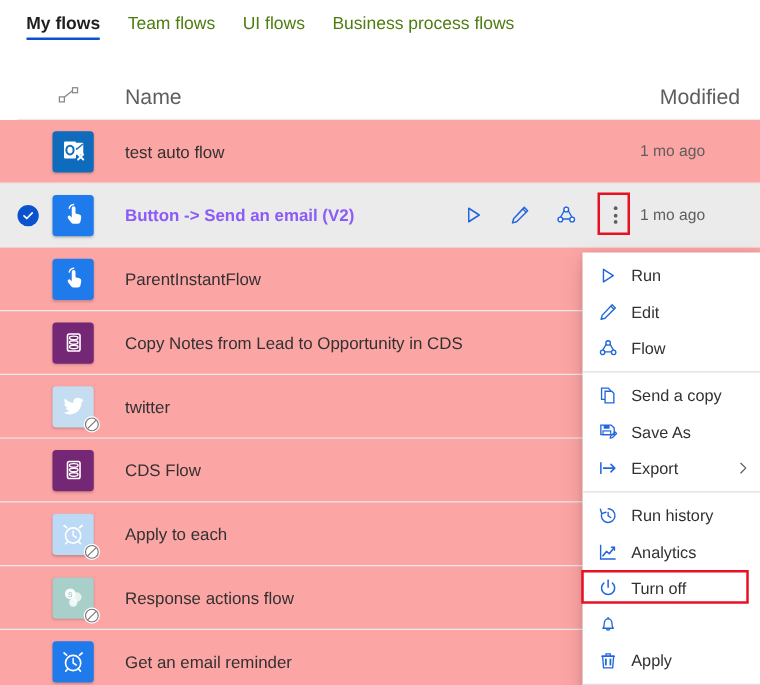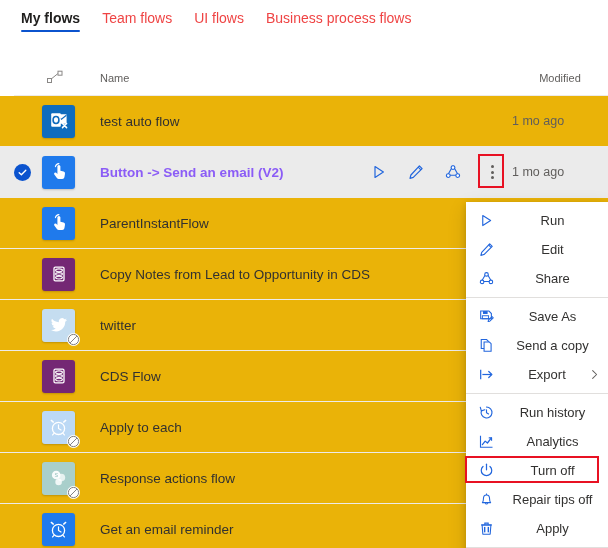--- a/index.html
+++ b/index.html
@@ -23,21 +23,21 @@
     align-items: flex-start;
     padding-left: 10px;
     box-sizing: border-box;
     background: #ffffff;
     border-bottom: 1px solid #ffffff;
   }
   .tab {
     position: relative;
     font-size: 14px;
     line-height: 14px;
-    color: #ef4444;
+    color: #4d7c0f;
     padding: 11px 11px 10px 11px;
     cursor: pointer;
     white-space: nowrap;
   }
   .tab.active { font-weight: 600; color: #201f1e; }
   .tab.active .tab-underline {
     position: absolute;
     left: 11px; right: 11px; bottom: 3px;
     height: 2px;
     background: #0b53ce;
@@ -53,21 +53,21 @@
     background: #ffffff;
   }
 
   
   .list-header {
     position: absolute;
     top: 60px; left: 14px; right: 0;
     height: 36px;
     display: flex;
     align-items: center;
-    font-size: 11px;
+    font-size: 17px;
     color: #605e5c;
     border-bottom: 1px solid #edebe9;
     box-sizing: border-box;
   }
   .hdr-check { width: 28px; flex: 0 0 28px; }
   .hdr-icon {
     width: 44px; flex: 0 0 44px;
     display: flex; align-items: center; justify-content: flex-start;
     padding-left: 4px;
     box-sizing: border-box;
@@ -86,21 +86,21 @@
     overflow: hidden;
   }
   .row {
     position: relative;
     height: 51px;
     display: flex;
     align-items: center;
     padding-left: 14px;
     box-sizing: border-box;
     border-bottom: 1px solid #edebe9;
-    background: #eab308;
+    background: #fca5a5;
   }
   .row.selected { background: #ebebeb; border-bottom-color: #ebebeb; }
   .row.selected + .row { border-top: none; }
 
   .cell-check {
     width: 28px; flex: 0 0 28px;
     display: flex; align-items: center; justify-content: flex-start;
   }
   .checkcircle {
     width: 17px; height: 17px;
@@ -193,21 +193,20 @@
   .ctx-item {
     position: relative;
     height: 29px;
     display: flex;
     align-items: center;
     padding: 0 8px 0 10px;
     font-size: 13px;
     color: #323130;
     cursor: pointer;
     box-sizing: border-box;
-    text-align: center;
   }
   .ctx-ico {
     width: 20px; flex: 0 0 20px;
     display: flex; align-items: center; justify-content: center;
     margin-right: 9px;
   }
   .ctx-ico svg { display: block; }
   .ctx-label { flex: 1 1 auto; white-space: nowrap; }
   .ctx-chevron { flex: 0 0 auto; display: flex; align-items: center; }
   .ctx-sep {
@@ -470,46 +469,46 @@
     </div>
     <div class="ctx-item">
       <span class="ctx-ico">
         <svg width="15" height="15" viewBox="0 0 16 16">
           <path d="M8 1.8 L13.4 11.2 L2.6 11.2 Z" fill="none" stroke="#2266dd" stroke-width="1.15" stroke-linejoin="round"></path>
           <circle cx="8" cy="3.6" r="1.9" fill="#fff" stroke="#2266dd" stroke-width="1.15"></circle>
           <circle cx="3.3" cy="11.6" r="1.9" fill="#fff" stroke="#2266dd" stroke-width="1.15"></circle>
           <circle cx="12.7" cy="11.6" r="1.9" fill="#fff" stroke="#2266dd" stroke-width="1.15"></circle>
         </svg>
       </span>
-      <span class="ctx-label">Share</span>
+      <span class="ctx-label">Flow</span>
     </div>
     <div class="ctx-sep"></div>
+    <div class="ctx-item">
+      <span class="ctx-ico">
+        <svg width="15" height="15" viewBox="0 0 16 16">
+          <path d="M2.4 1.6 H8.1 L9.9 3.4 V11.2 H2.4 Z" fill="none" stroke="#2266dd" stroke-width="1.15"></path>
+          <path d="M5.4 4.3 H11.1 L12.9 6.1 V14.2 H5.4 Z" fill="#fff" stroke="#2266dd" stroke-width="1.15"></path>
+        </svg>
+      </span>
+      <span class="ctx-label">Send a copy</span>
+    </div>
     <div class="ctx-item">
       <span class="ctx-ico">
         <svg width="15" height="15" viewBox="0 0 16 16">
           <path d="M1.8 2.2 H10.6 L13.2 4.8 V10.4 H1.8 Z" fill="none" stroke="#2266dd" stroke-width="1.15"></path>
           <rect x="4.2" y="2.2" width="5" height="3.1" fill="#2266dd"></rect>
           <rect x="3.6" y="7.2" width="6.6" height="3.2" fill="none" stroke="#2266dd" stroke-width="1"></rect>
           <path d="M10.2 11.6 L13.9 8 L15.2 9.4 L11.5 13 L9.7 13.4 Z" fill="none" stroke="#2266dd" stroke-width="1.1" stroke-linejoin="round"></path>
         </svg>
       </span>
       <span class="ctx-label">Save As</span>
     </div>
     <div class="ctx-item">
       <span class="ctx-ico">
         <svg width="15" height="15" viewBox="0 0 16 16">
-          <path d="M2.4 1.6 H8.1 L9.9 3.4 V11.2 H2.4 Z" fill="none" stroke="#2266dd" stroke-width="1.15"></path>
-          <path d="M5.4 4.3 H11.1 L12.9 6.1 V14.2 H5.4 Z" fill="#fff" stroke="#2266dd" stroke-width="1.15"></path>
-        </svg>
-      </span>
-      <span class="ctx-label">Send a copy</span>
-    </div>
-    <div class="ctx-item">
-      <span class="ctx-ico">
-        <svg width="15" height="15" viewBox="0 0 16 16">
           <path d="M1.8 3 V13" stroke="#2266dd" stroke-width="1.3"></path>
           <path d="M3.6 8 H13.4" stroke="#2266dd" stroke-width="1.3"></path>
           <path d="M10.4 4.8 L13.7 8 L10.4 11.2" fill="none" stroke="#2266dd" stroke-width="1.3" stroke-linejoin="round" stroke-linecap="round"></path>
         </svg>
       </span>
       <span class="ctx-label">Export</span>
       <span class="ctx-chevron">
         <svg width="11" height="11" viewBox="0 0 12 12">
           <path d="M4 1.8 L8.3 6 L4 10.2" fill="none" stroke="#605e5c" stroke-width="1.1" stroke-linecap="round" stroke-linejoin="round"></path>
         </svg>
@@ -546,21 +545,20 @@
       <span class="ctx-label">Turn off</span>
     </div>
     <div class="ctx-item">
       <span class="ctx-ico">
         <svg width="15" height="15" viewBox="0 0 16 16">
           <path d="M3.6 11.3 C3.6 11.3 4.7 10.3 4.7 7.4 C4.7 5 6.1 3.2 8 3.2 C9.9 3.2 11.3 5 11.3 7.4 C11.3 10.3 12.4 11.3 12.4 11.3 Z" fill="none" stroke="#2266dd" stroke-width="1.15" stroke-linejoin="round"></path>
           <path d="M6.6 11.9 A1.5 1.5 0 0 0 9.4 11.9" fill="none" stroke="#2266dd" stroke-width="1.15"></path>
           <path d="M8 1.6 V3.2" stroke="#2266dd" stroke-width="1.15"></path>
         </svg>
       </span>
-      <span class="ctx-label">Repair tips off</span>
     </div>
     <div class="ctx-item">
       <span class="ctx-ico">
         <svg width="15" height="15" viewBox="0 0 16 16">
           <path d="M3.3 4.2 H12.7 L11.9 14.2 H4.1 Z" fill="none" stroke="#2266dd" stroke-width="1.15" stroke-linejoin="round"></path>
           <rect x="5.3" y="6.3" width="1.5" height="5.8" fill="#2266dd"></rect>
           <rect x="9.2" y="6.3" width="1.5" height="5.8" fill="#2266dd"></rect>
           <path d="M2.2 4.2 H13.8" stroke="#2266dd" stroke-width="1.25"></path>
           <path d="M6.2 4.1 V2.3 H9.8 V4.1" fill="none" stroke="#2266dd" stroke-width="1.15"></path>
         </svg>

